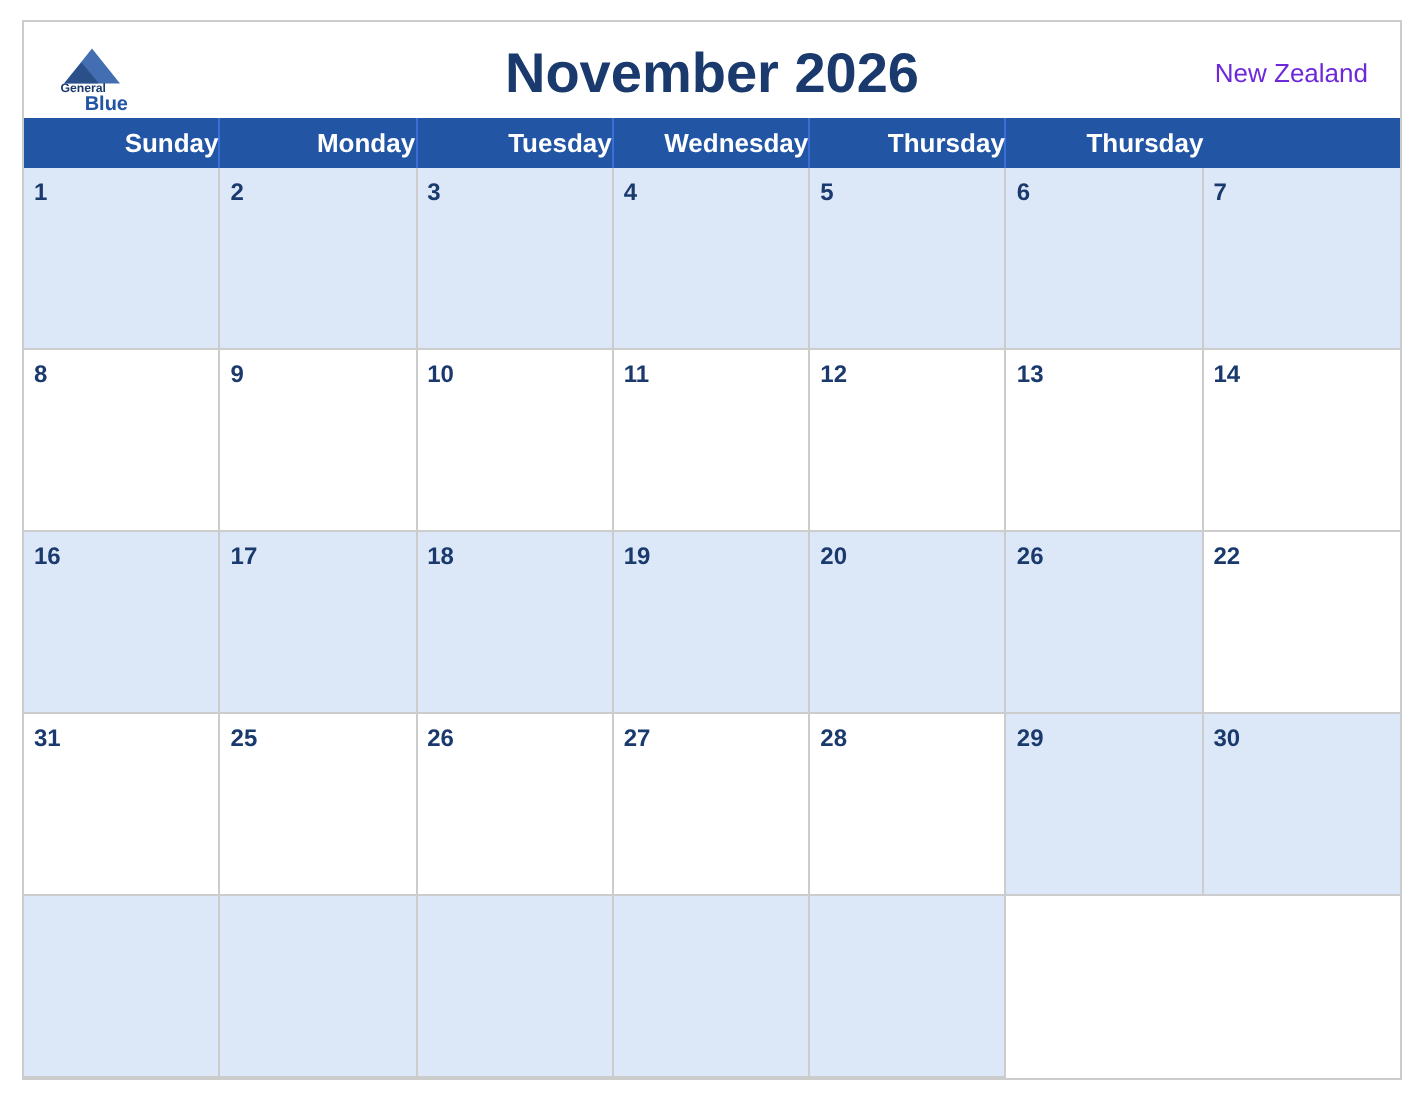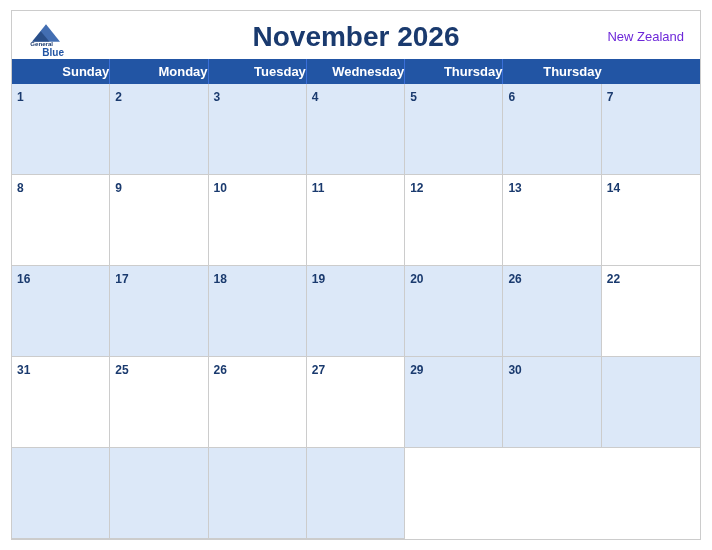--- a/index.html
+++ b/index.html
@@ -150,20 +150,21 @@
     <div class="calendar-cell blue-row"><span class="cell-number">18</span></div>
     <div class="calendar-cell blue-row"><span class="cell-number">19</span></div>
     <div class="calendar-cell blue-row"><span class="cell-number">20</span></div>
     <div class="calendar-cell blue-row"><span class="cell-number">26</span></div>
 
     <div class="calendar-cell white-row"><span class="cell-number">22</span></div>
     <div class="calendar-cell white-row"><span class="cell-number">31</span></div>
     <div class="calendar-cell white-row"><span class="cell-number">25</span></div>
     <div class="calendar-cell white-row"><span class="cell-number">26</span></div>
     <div class="calendar-cell white-row"><span class="cell-number">27</span></div>
+    <div class="calendar-cell white-row"><span class="cell-number">28</span></div>
 
     <div class="calendar-cell blue-row"><span class="cell-number">29</span></div>
     <div class="calendar-cell blue-row"><span class="cell-number">30</span></div>
     <div class="calendar-cell blue-row"><span class="cell-number"></span></div>
     <div class="calendar-cell blue-row"><span class="cell-number"></span></div>
     <div class="calendar-cell blue-row"><span class="cell-number"></span></div>
     <div class="calendar-cell blue-row"><span class="cell-number"></span></div>
     <div class="calendar-cell blue-row"><span class="cell-number"></span></div>
   </div>
 </div>

